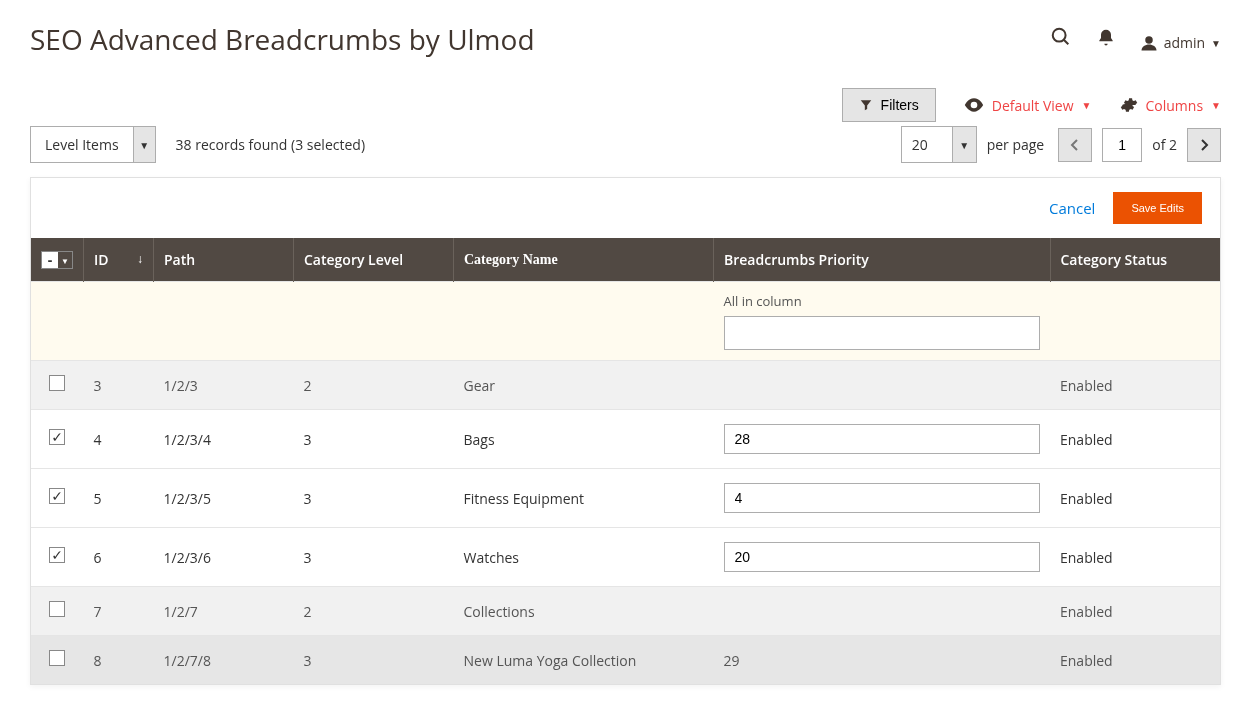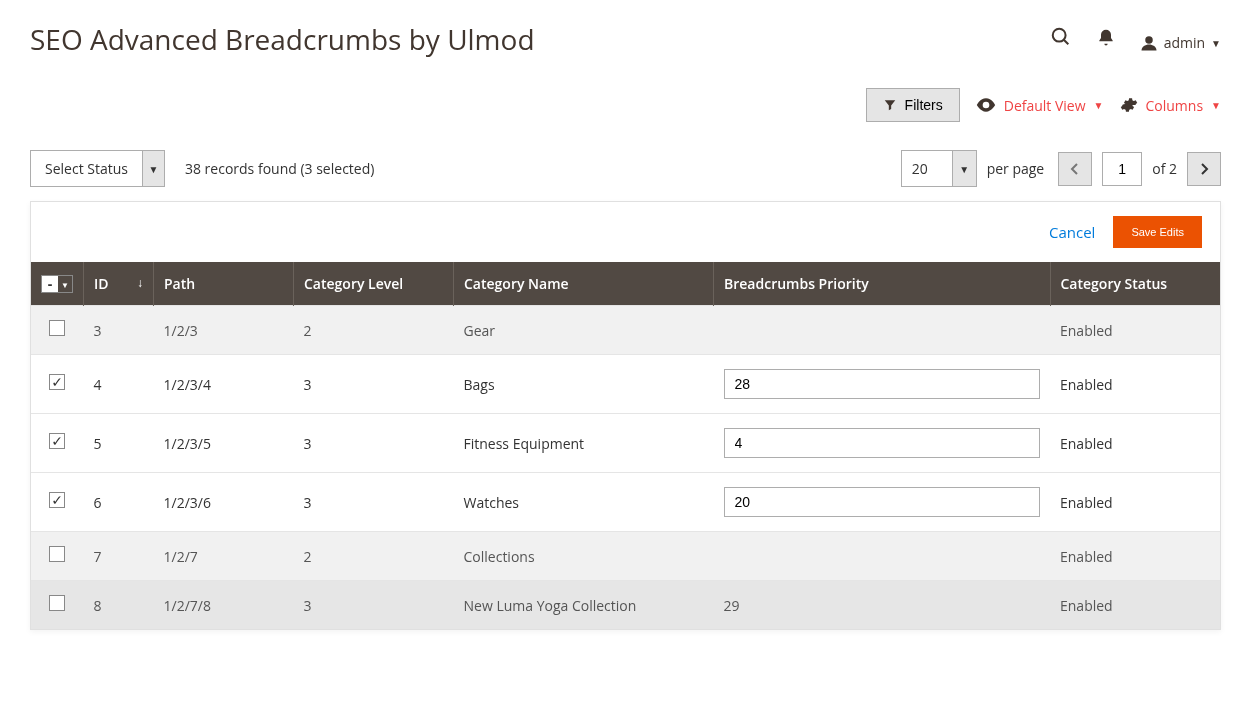--- a/index.html
+++ b/index.html
@@ -28,22 +28,22 @@
     align-items: flex-end;
     gap: 24px;
   }
   .header-actions .icon { color: #41362f; cursor: pointer; }
   .user-box { display: flex; align-items: center; gap: 6px; cursor: pointer; color: #41362f; }
   .user-box .caret-down { font-size: 10px; }
   
   .toolbar-row {
     display: flex;
     justify-content: flex-end;
-    gap: 16px;
-    margin-bottom: 28px;
+    gap: 28px;
+    margin-bottom: 4px;
     align-items: center;
   }
   .btn-filters {
     background: #e5e5e5;
     border: 1px solid #adadad;
     padding: 8px 16px;
     display: flex;
     align-items: center;
     gap: 8px;
     cursor: pointer;
@@ -181,21 +181,21 @@
     color: #fff;
     width: 14px;
     height: 16px;
     display:flex; align-items:center; justify-content:center;
     font-size: 8px;
   }
   th.col-id { width: 70px; }
   .sort-arrow { float: right; font-size: 12px; }
   th.col-path { width: 140px; }
   th.col-level { width: 160px; }
-  th.col-name { width: 260px; }
+  th.col-name { width: 260px; font-family: Liberation Serif, serif; }
   th.col-priority { }
   th.col-status { width: 170px; }
 
   tr.allcol-row td {
     background: #fffbef;
     padding: 10px 10px;
     vertical-align: top;
   }
   .allcol-cell {
     padding-top: 6px;
@@ -287,21 +287,21 @@
           <path d="M12 8a4 4 0 1 0 0 8 4 4 0 0 0 0-8zm9 4a7 7 0 0 0-.1-1.2l2.1-1.6-2-3.4-2.5 1a7 7 0 0 0-2-1.2l-.4-2.6h-4l-.4 2.6a7 7 0 0 0-2 1.2l-2.5-1-2 3.4 2.1 1.6A7 7 0 0 0 3 12c0 .4 0 .8.1 1.2L1 14.8l2 3.4 2.5-1a7 7 0 0 0 2 1.2l.4 2.6h4l.4-2.6a7 7 0 0 0 2-1.2l2.5 1 2-3.4-2.1-1.6c.1-.4.1-.8.1-1.2z"></path>
         </svg>
       <span>Columns</span>
       <span class="caret-down">▼</span>
     </div>
   </div>
 
   <div class="controls-row">
     <div class="left-controls">
       <div class="select-items">
-        <span class="label">Select Status</span>
+        <span class="label">Level Items</span>
         <span class="dd">▼</span>
       </div>
       <span class="records-text">38 records found (3 selected)</span>
     </div>
     <div class="right-controls">
       <div class="page-size">
         <div class="page-size-box">
           <span class="val">20</span>
           <span class="dd">▼</span>
         </div>
@@ -344,20 +344,32 @@
             <span class="sort-arrow">↓</span>
           </th>
           <th class="col-path">Path</th>
           <th class="col-level">Category Level</th>
           <th class="col-name">Category Name</th>
           <th class="col-priority">Breadcrumbs Priority</th>
           <th class="col-status">Category Status</th>
         </tr>
       </thead>
       <tbody id="grid-body">
+        <tr class="allcol-row">
+          <td></td>
+            <td></td>
+            <td></td>
+            <td></td>
+            <td></td>
+          <td class="allcol-cell">
+            <span class="allcol-label">All in column</span>
+            <input class="allcol-input" style="">
+          </td>
+          <td></td>
+        </tr>
       <tr class="row-gray">
             <td class="chk-cell"><span class="chk"></span></td>
             <td>3</td>
             <td>1/2/3</td>
             <td>2</td>
             <td>Gear</td>
             <td></td>
             <td>Enabled</td>
           </tr>
           <tr class="row-white">

